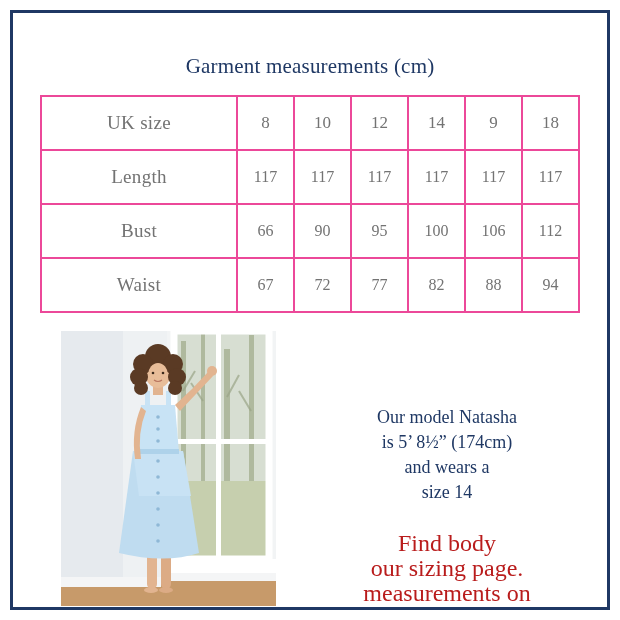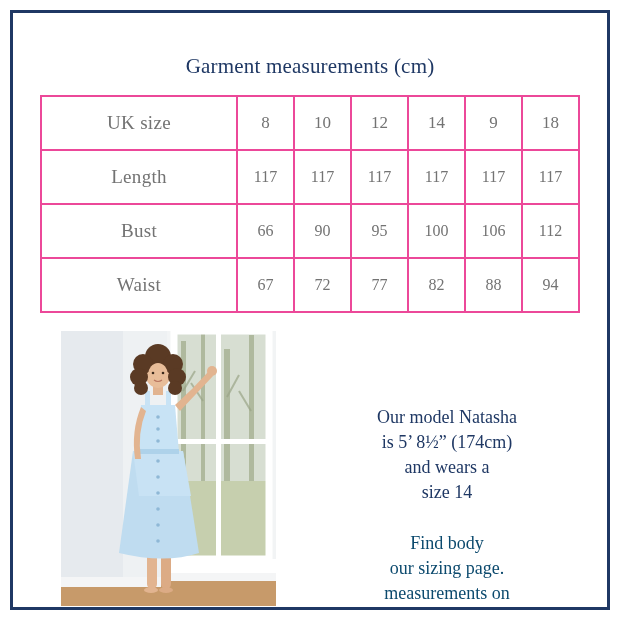--- a/index.html
+++ b/index.html
@@ -97,23 +97,23 @@
   }
   .model-note {
     font-size: 18px;
     line-height: 25px;
     color: #1f3864;
   }
   .spacer {
     height: 26px;
   }
   .sizing-note {
-    font-size: 18px;
+    font-size: 24px;
     line-height: 25px;
-    color: #0c4a6e;
+    color: #b91c1c;
   }
 </style>
 </head>
 <body>
 
 <div class="page">
   <div class="outer-border"></div>
 
   <div class="inner">
 

